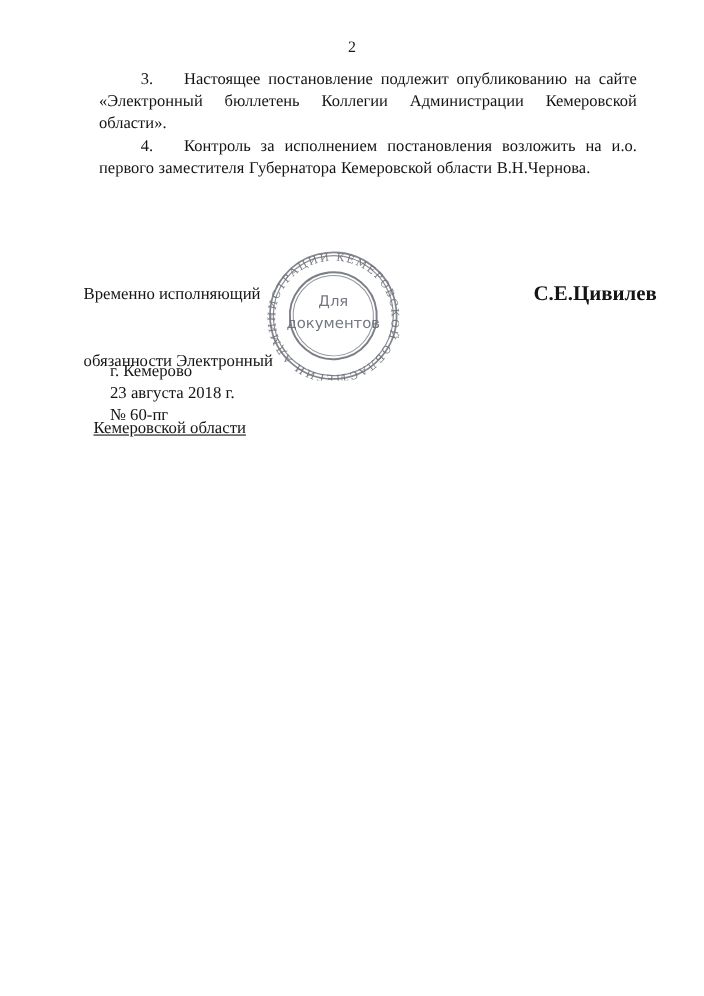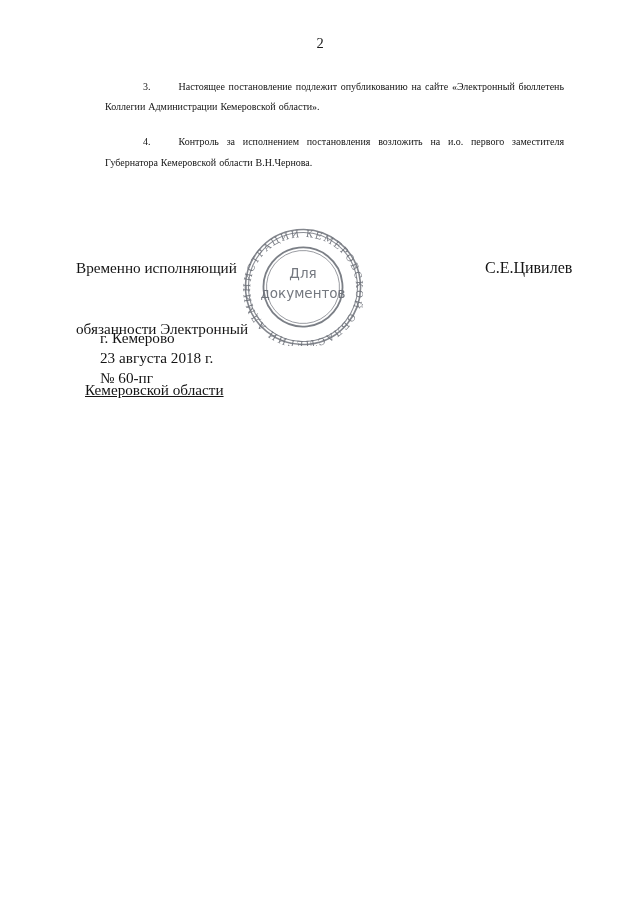--- a/index.html
+++ b/index.html
@@ -31,22 +31,22 @@
   }
 
   
   .body-block {
     position: absolute;
     top: 62px;
     left: 90px;
     width: 489px;
   }
   .para {
-    margin: 15px;
-    font-size: 10px;
+    margin: 0;
+    font-size: 15px;
     line-height: 20.2px;
     text-align: justify;
     text-justify: inter-word;
     text-indent: 38px;
     word-spacing: 0.5px;
   }
   .para .num {
     margin-right: 28px;
   }
 
@@ -71,23 +71,24 @@
     display: block;
   }
   .sign-role-line.indented {
     padding-left: 9px;
     text-decoration: underline;
   }
   .sign-name {
     position: absolute;
     top: 40px;
     left: 409px;
-    font-size: 16px;
+    font-size: 19px;
     line-height: 20.2px;
     white-space: nowrap;
+    font-weight: bold;
   }
 
   
   .stamp {
     position: absolute;
     left: 243px;
     top: 228px;
     width: 120px;
     height: 118px;
     pointer-events: none;

